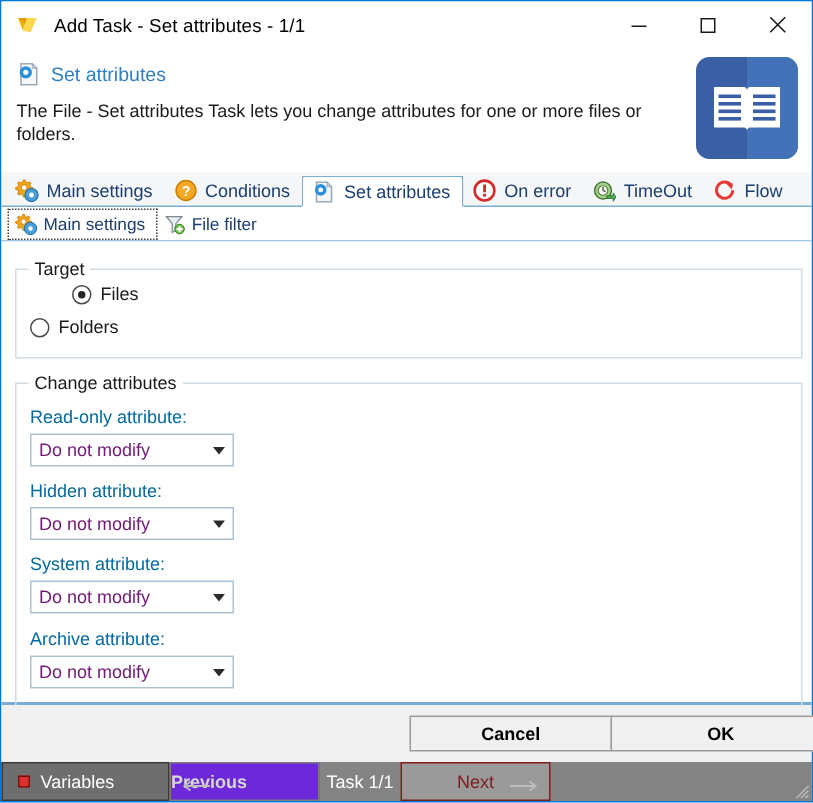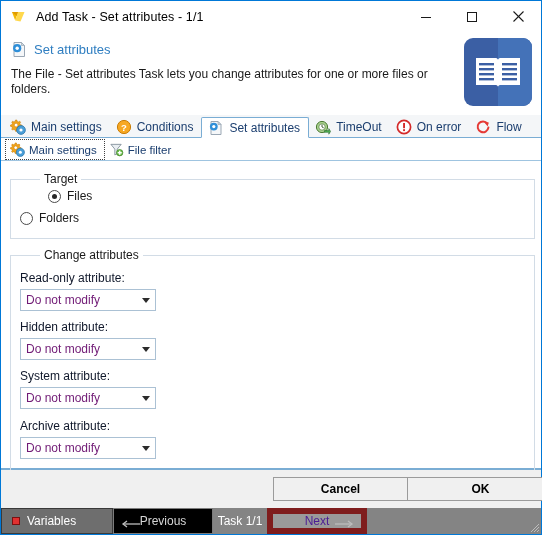--- a/index.html
+++ b/index.html
@@ -205,21 +205,20 @@
   }
   .groupbox > .gb-legend {
     position: absolute;
     top: -8px;
     left: 8px;
     background: #ffffff;
     padding: 0 4px;
     font-size: 12px;
     color: #1a1a1a;
     white-space: nowrap;
-    margin-left: 21px;
   }
   #group-target { left: 9px; top: 18px; width: 525px; height: 60px; }
   #group-change { left: 9px; top: 94px; width: 525px; height: 218px; }
 
   .radio-row {
     position: absolute;
     display: flex;
     align-items: center;
     font-size: 12px;
     color: #1a1a1a;
@@ -239,21 +238,21 @@
     position: absolute;
     left: 3px; top: 3px;
     width: 5px; height: 5px;
     border-radius: 50%;
     background: #262626;
   }
 
   .field-label {
     position: absolute;
     font-size: 12px;
-    color: #0f172a;
+    color: #0369a1;
     white-space: nowrap;
   }
   .combo {
     position: absolute;
     width: 136px;
     height: 22px;
     border: 1px solid #abc1d4;
     background: #ffffff;
     box-sizing: border-box;
     display: flex;
@@ -329,37 +328,37 @@
   }
   #sb-variables .dot {
     width: 6px; height: 6px;
     background: #e03030;
     border: 1px solid #7a1010;
     margin-right: 7px;
     flex: 0 0 6px;
   }
   #sb-previous {
     width: 100px;
-    background: #000000;
+    background: #6d28d9;
     border: 1px solid #7c7c7c;
     color: #d6d6d6;
-    justify-content: center;
-    position: relative;
+    position: relative;
+    font-weight: bold;
   }
   #sb-task {
     width: 54px;
     background: #848484;
     justify-content: center;
     color: #ffffff;
   }
   #sb-next {
     width: 100px;
     background: #9a9a9a;
-    border: 6px solid #7f1d1d;
-    color: #4c1d95;
+    border: 1px solid #7f1d1d;
+    color: #7f1d1d;
     justify-content: center;
     position: relative;
     text-align: right;
   }
   .arrow-left, .arrow-right {
     position: absolute;
     top: 50%;
     transform: translateY(-50%);
     width: 22px;
     height: 8px;
@@ -476,39 +475,39 @@
           <circle cx="5.8" cy="6.6" r="3.9" fill="#2f8fd8"></circle>
           <circle cx="5.8" cy="6.6" r="1.6" fill="#ffffff"></circle>
         </svg>
       </span>
       <span>Set attributes</span>
     </div>
 
     <div class="tab">
       <span class="ticon">
         <svg width="16" height="16" viewBox="0 0 16 16">
+          <circle cx="8" cy="8" r="6.6" fill="#ffffff" stroke="#d42a2a" stroke-width="1.7"></circle>
+          <rect x="7.1" y="4" width="1.9" height="5.2" fill="#d42a2a"></rect>
+          <rect x="7.1" y="10.2" width="1.9" height="1.9" fill="#d42a2a"></rect>
+        </svg>
+      </span>
+      <span>On error</span>
+    </div>
+
+    <div class="tab">
+      <span class="ticon">
+        <svg width="16" height="16" viewBox="0 0 16 16">
           <circle cx="7" cy="8" r="5.6" fill="#a9d18e" stroke="#4b7a34" stroke-width="1"></circle>
           <circle cx="7" cy="8" r="3.2" fill="#ffffff" stroke="#4b7a34" stroke-width="0.7"></circle>
           <line x1="7" y1="8" x2="7" y2="5.6" stroke="#2f4f22" stroke-width="0.9"></line>
           <line x1="7" y1="8" x2="8.7" y2="8.8" stroke="#2f4f22" stroke-width="0.9"></line>
           <path d="M9.5 11.5 L13.8 11.5 L13.8 9.6 L15.6 12.4 L13.8 15.2 L13.8 13.3 L9.5 13.3 Z" fill="#4caf50" stroke="#2f6d30" stroke-width="0.6"></path>
         </svg>
       </span>
       <span>TimeOut</span>
-    </div>
-
-    <div class="tab">
-      <span class="ticon">
-        <svg width="16" height="16" viewBox="0 0 16 16">
-          <circle cx="8" cy="8" r="6.6" fill="#ffffff" stroke="#d42a2a" stroke-width="1.7"></circle>
-          <rect x="7.1" y="4" width="1.9" height="5.2" fill="#d42a2a"></rect>
-          <rect x="7.1" y="10.2" width="1.9" height="1.9" fill="#d42a2a"></rect>
-        </svg>
-      </span>
-      <span>On error</span>
     </div>
 
     <div class="tab">
       <span class="ticon">
         <svg width="16" height="16" viewBox="0 0 16 16">
           <path d="M12.4 4.6 A5.4 5.4 0 1 0 13.4 8.6" fill="none" stroke="#e53935" stroke-width="2" stroke-linecap="round"></path>
           <path d="M9.4 3.6 L13.6 3.2 L12.8 7.4 Z" fill="#e53935"></path>
         </svg>
       </span>
       <span>Flow</span>

